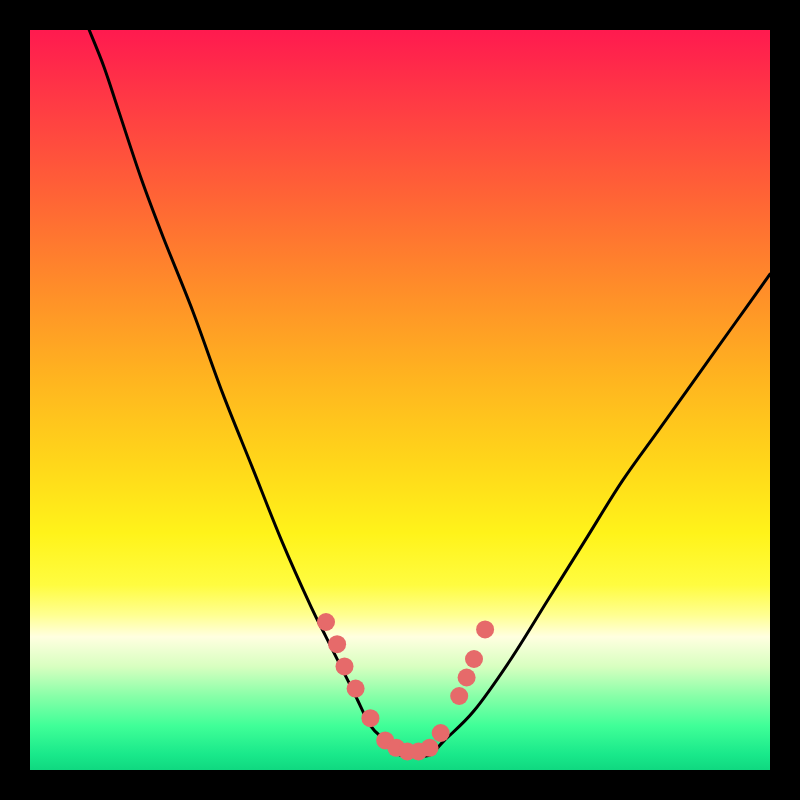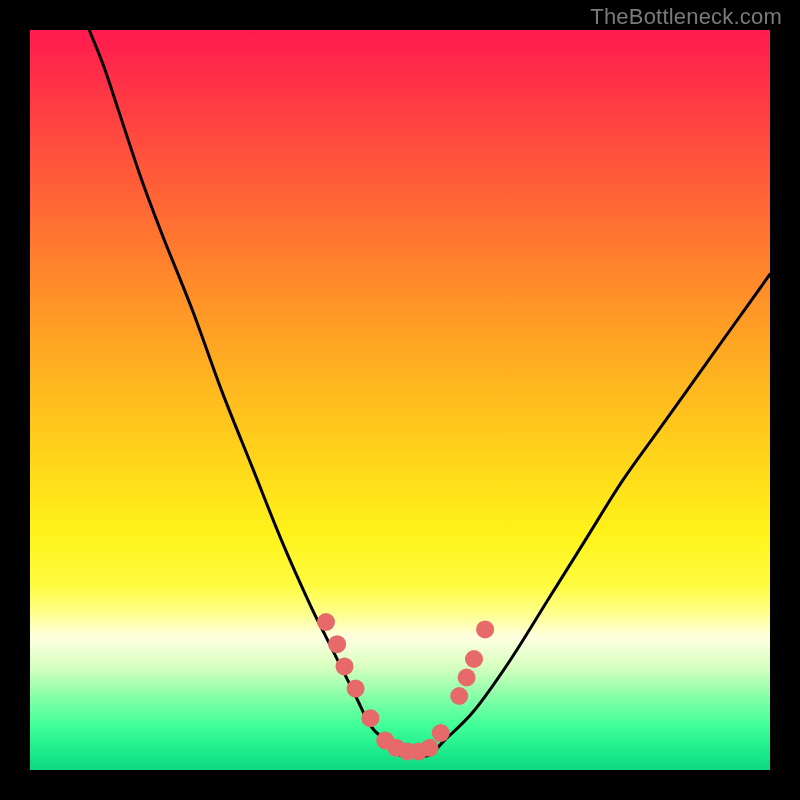--- a/index.html
+++ b/index.html
@@ -54,21 +54,20 @@
     position: absolute;
     top: 0; left: 0;
     width: 740px;
     height: 740px;
   }
 </style>
 </head>
 <body>
 
 <div class="frame">
-  <div class="attrib">TheBottleneck.com</div>
   <div class="plot">
     <svg class="curve" viewBox="0 0 740 740" preserveAspectRatio="none">
       <path id="curve-path" fill="none" stroke="#000000" stroke-width="3" stroke-linecap="round" d="M 59.2,0 C 61.66666666666667,6.166666666666667 69.06666666666666,23.433333333333337 74,37 C 78.93333333333334,50.56666666666666 82.63333333333333,62.89999999999998 88.8,81.39999999999998 C 94.96666666666667,99.89999999999998 103.6,127.03333333333332 111,148 C 118.4,168.96666666666667 124.56666666666665,185.00000000000006 133.2,207.20000000000005 C 141.83333333333331,229.40000000000003 152.93333333333334,255.3 162.8,281.2 C 172.66666666666669,307.09999999999997 182.53333333333333,336.69999999999993 192.4,362.59999999999997 C 202.26666666666668,388.5 212.13333333333333,411.93333333333334 222,436.6 C 231.86666666666667,461.2666666666667 241.73333333333335,487.1666666666667 251.60000000000002,510.6 C 261.4666666666667,534.0333333333333 273.8,561.1666666666667 281.2,577.2 C 288.59999999999997,593.2333333333333 291.06666666666666,596.9333333333333 296,606.8 C 300.93333333333334,616.6666666666666 305.8666666666667,626.5333333333333 310.8,636.4 C 315.73333333333335,646.2666666666667 320.6666666666667,656.1333333333333 325.6,666 C 330.53333333333336,675.8666666666667 335.4666666666667,688.2 340.40000000000003,695.6 C 345.33333333333337,703 350.26666666666665,705.4666666666667 355.2,710.4 C 360.1333333333333,715.3333333333333 365.06666666666666,722.7333333333333 370,725.2 C 374.93333333333334,727.6666666666667 379.8666666666667,725.2 384.8,725.2 C 389.73333333333335,725.2 394.6666666666667,727.6666666666667 399.6,725.2 C 404.53333333333336,722.7333333333333 407.00000000000006,717.8 414.40000000000003,710.4 C 421.8,703 432.9,694.3666666666666 444,680.8 C 455.1,667.2333333333333 468.6666666666667,647.5 481,629 C 493.3333333333333,610.5 505.6666666666667,589.5333333333333 518,569.8 C 530.3333333333334,550.0666666666666 542.6666666666666,530.3333333333334 555,510.6 C 567.3333333333334,490.8666666666667 579.6666666666666,469.9 592,451.4 C 604.3333333333334,432.9 616.6666666666666,416.8666666666666 629,399.59999999999997 C 641.3333333333334,382.3333333333333 653.6666666666666,365.0666666666666 666,347.79999999999995 C 678.3333333333334,330.5333333333333 690.6666666666666,313.26666666666665 703,296 C 715.3333333333334,278.73333333333335 733.8333333333334,252.83333333333331 740,244.2"></path>
       <g id="markers">
           <circle cx="296" cy="592" r="9" fill="#e66a6a"></circle>
           <circle cx="307.09999999999997" cy="614.2" r="9" fill="#e66a6a"></circle>
           <circle cx="314.5" cy="636.4" r="9" fill="#e66a6a"></circle>
           <circle cx="325.6" cy="658.6" r="9" fill="#e66a6a"></circle>
           <circle cx="340.40000000000003" cy="688.2" r="9" fill="#e66a6a"></circle>
           <circle cx="355.2" cy="710.4" r="9" fill="#e66a6a"></circle>

